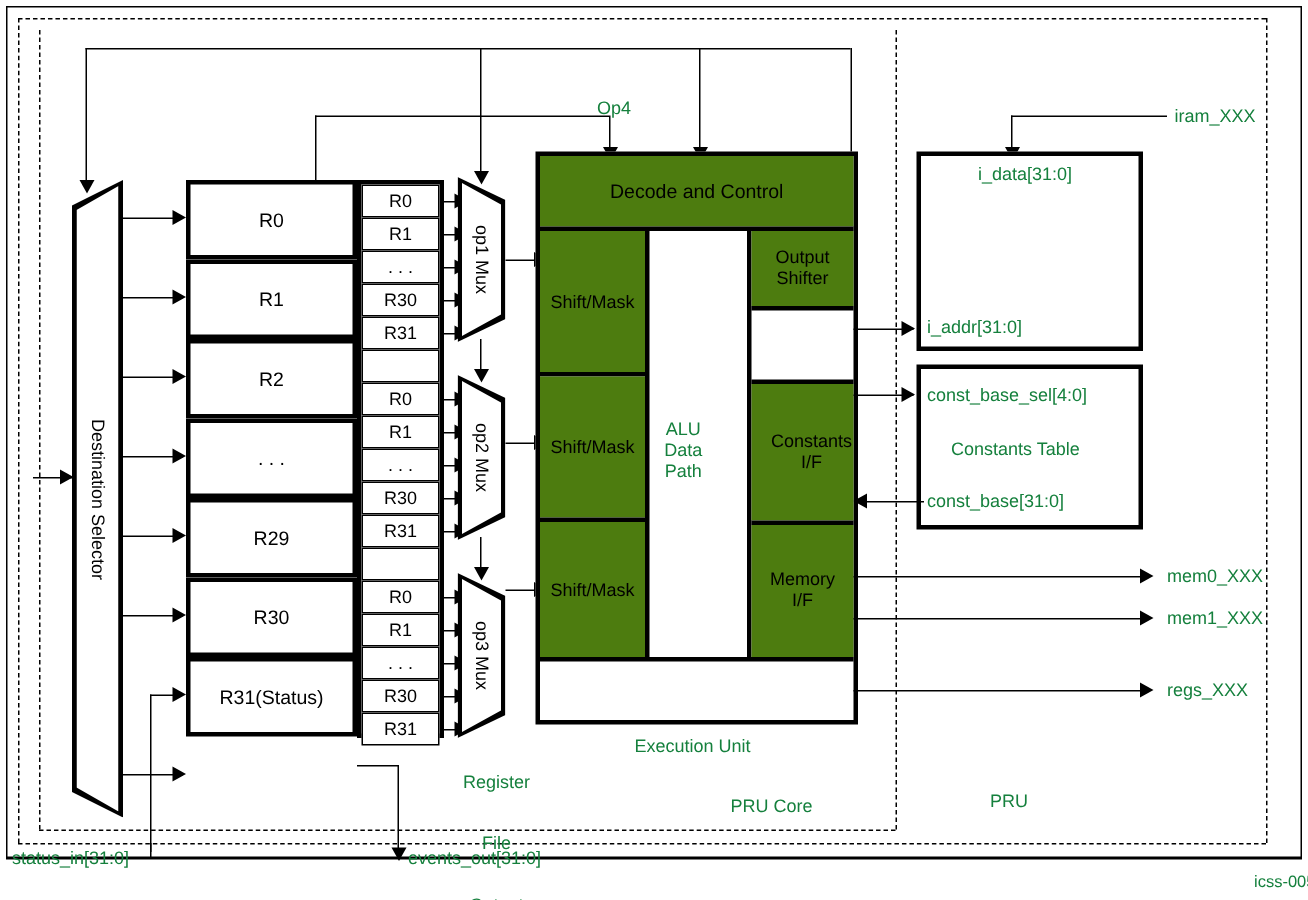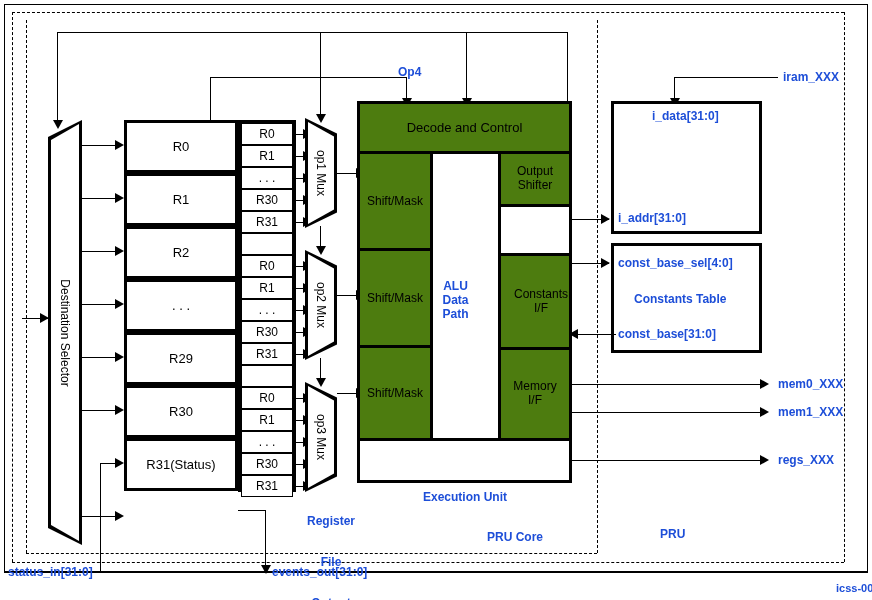--- a/index.html
+++ b/index.html
@@ -4,21 +4,21 @@
 <style>
   html,body{margin:0;padding:0;background:#ffffff;}
   body{font-family:"Liberation Sans",sans-serif;}
   #stage{position:relative;width:872px;height:600px;background:#fff;overflow:hidden;}
 
   
   .box{position:absolute;box-sizing:border-box;background:#fff;border:3px solid #000;
        display:flex;align-items:center;justify-content:center;text-align:center;}
   .thinbox{position:absolute;box-sizing:border-box;background:#4d7c0f;border:1px solid #000;
        display:flex;align-items:center;justify-content:center;text-align:center;}
-  .lbl{position:absolute;white-space:pre;color:#1d4ed8;font-weight:bold;}
+  .lbl{position:absolute;white-space:pre;color:#15803d;}
   .ln{position:absolute;background:#000;}
   .hl{height:1px;}
   .vl{width:1px;}
   .dash-h{position:absolute;height:0;border-top:1px dashed #000;}
   .dash-v{position:absolute;width:0;border-left:1px dashed #000;}
   .frame{position:absolute;box-sizing:border-box;border:1px solid #000;}
 
   
   .ar{position:absolute;width:0;height:0;}
   .ar-r{border-top:5px solid transparent;border-bottom:5px solid transparent;border-left:9px solid #000;}

